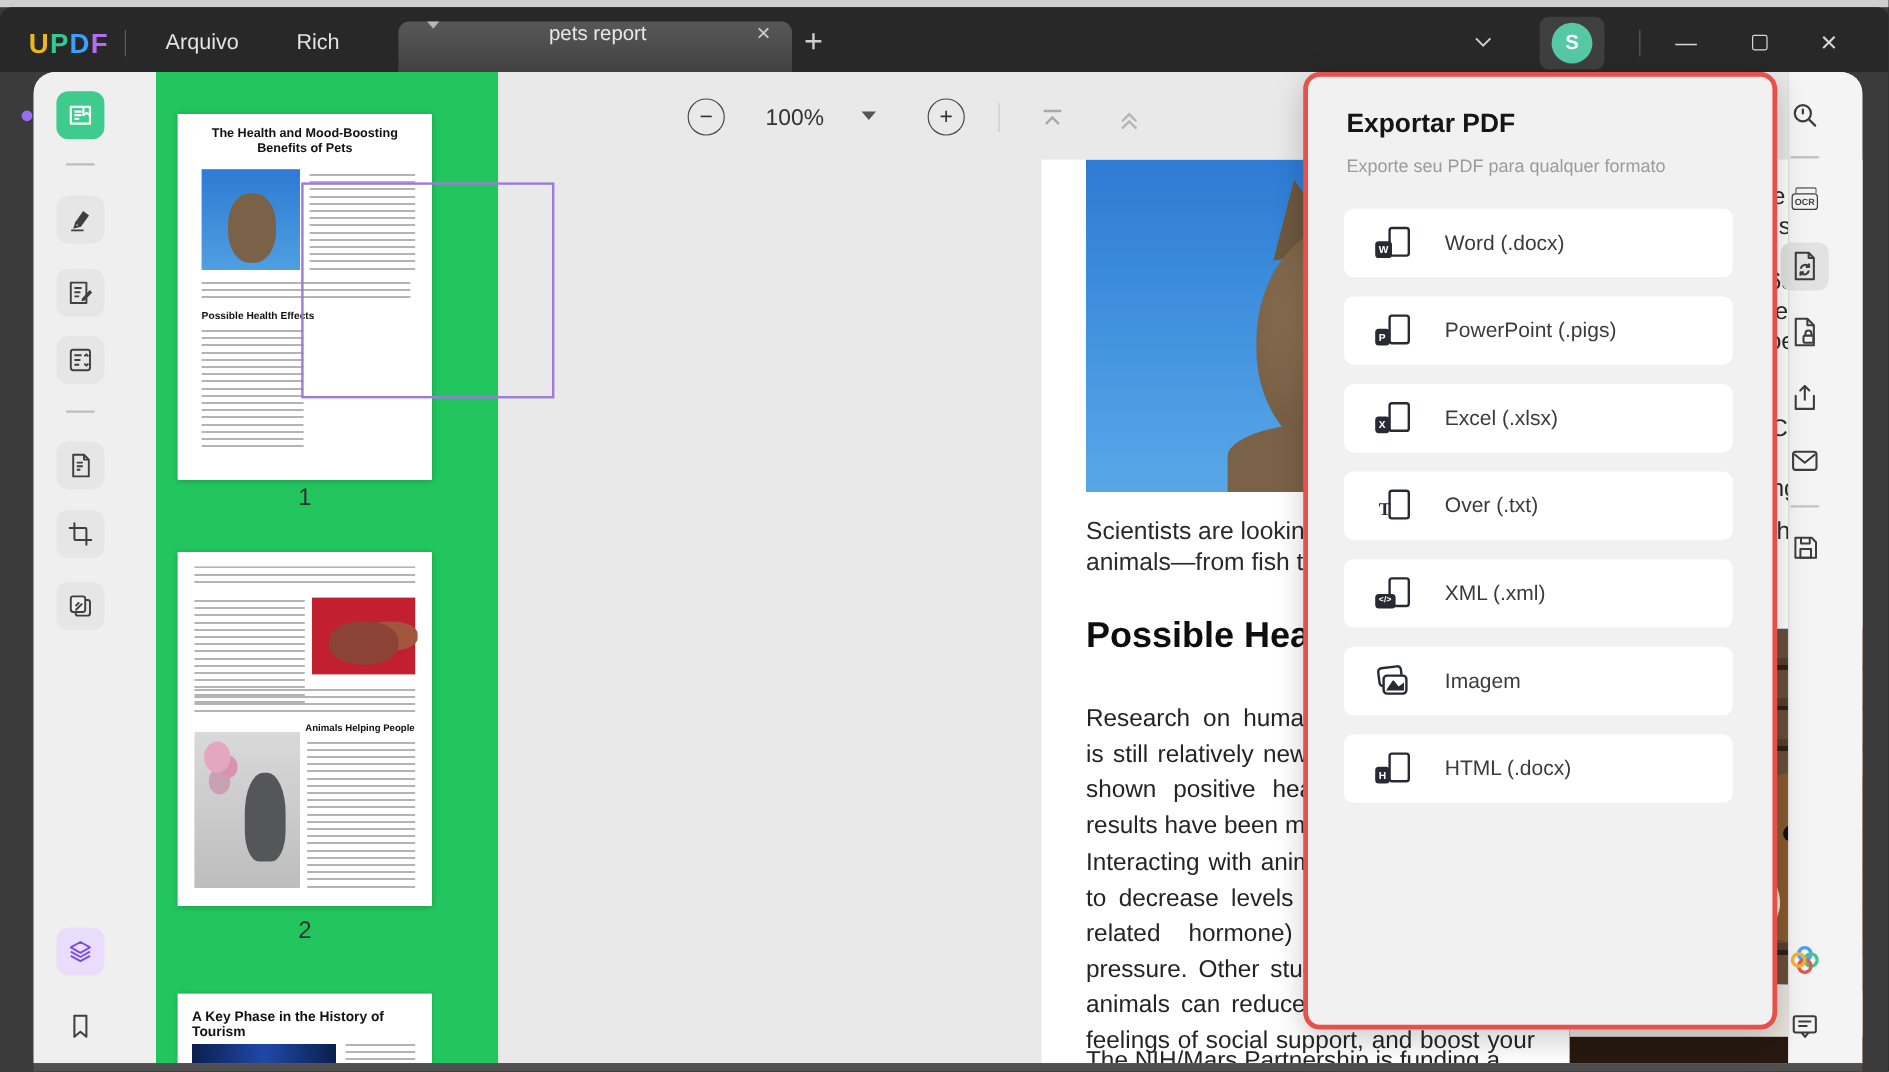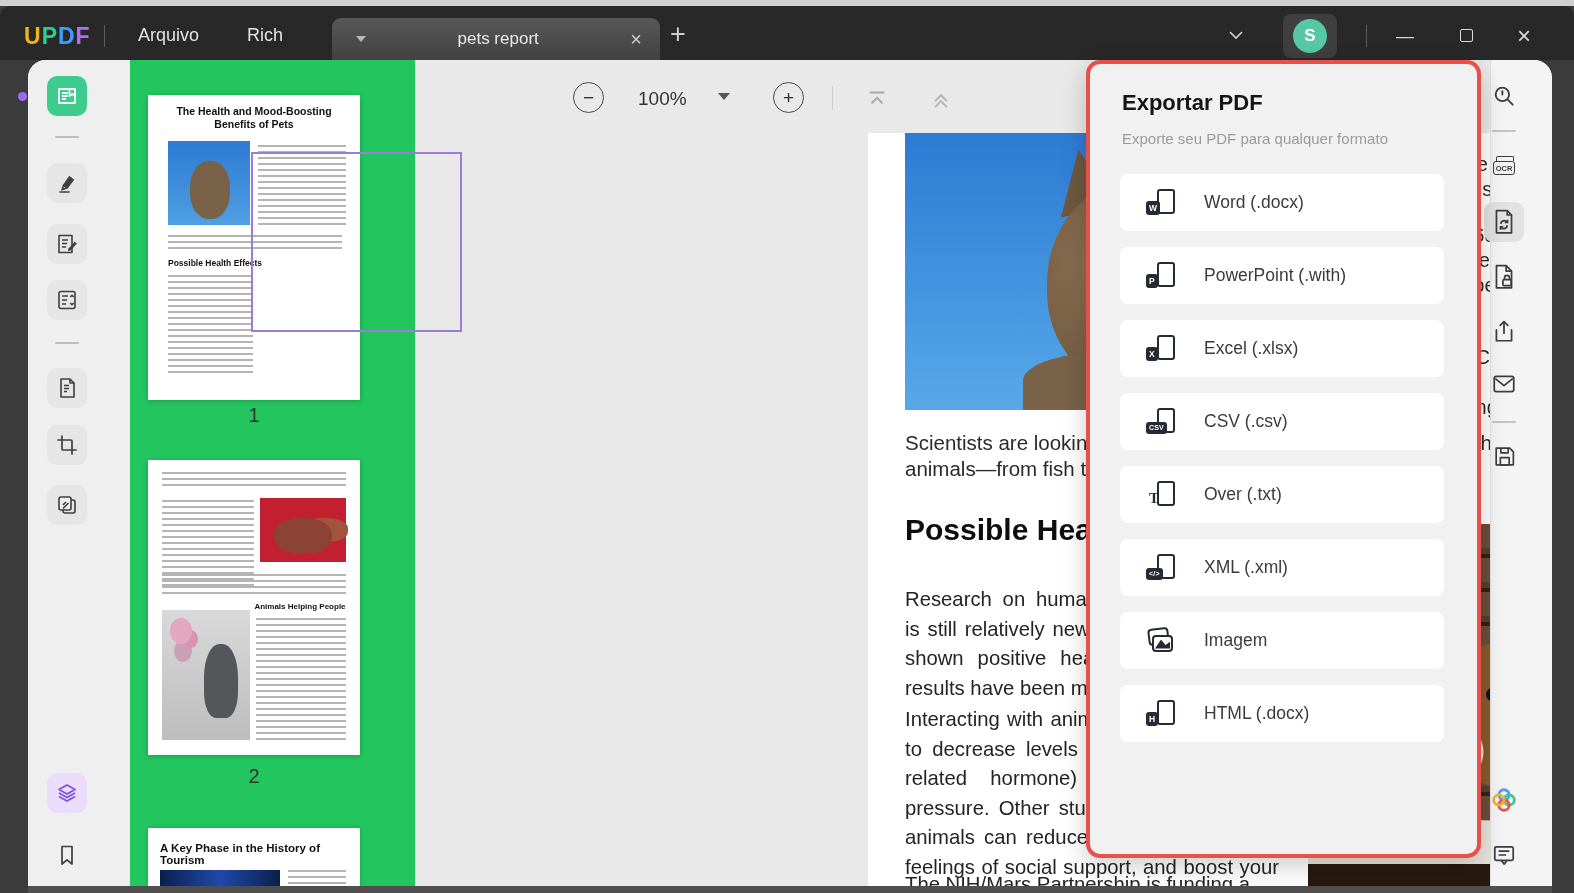--- a/index.html
+++ b/index.html
@@ -9,21 +9,21 @@
   .top-strip{position:absolute;left:0;top:0;width:100%;height:6px;background:#cfcfcf;}
   .titlebar{position:absolute;left:0;top:6px;width:100%;height:54px;background:#282828;border-radius:10px 10px 0 0;}
   .content{position:absolute;left:28px;top:60px;width:1524px;height:826px;background:#efefef;border-radius:18px 18px 0 0;overflow:hidden;}
   .bottom-strip{position:absolute;left:28px;top:886px;width:1524px;height:7px;background:#4f4f4f;z-index:40;}
   .notif-dot{position:absolute;left:18px;top:92px;width:9px;height:9px;border-radius:50%;background:#9a6cf0;z-index:5;}
   
   .logo{position:absolute;left:24px;top:17px;font-size:23px;font-weight:700;letter-spacing:1px;}
   .logo span{display:inline-block;}
   .tb-div{position:absolute;top:19px;width:1px;height:22px;background:#5d5d5d;}
   .menu-item{position:absolute;top:19px;font-size:18px;color:#e3e3e3;cursor:default;}
-  .tab{position:absolute;left:332px;top:12px;width:328px;height:42px;border-radius:9px 9px 0 0;background:linear-gradient(180deg,#585858,#414141);display:flex;align-items:center;}
+  .tab{position:absolute;left:332px;top:12px;width:328px;height:42px;border-radius:9px 9px 0 0;background:linear-gradient(180deg,#585858,#414141);display:flex;align-items:flex-start;}
   .tab-caret{width:0;height:0;border-left:5px solid transparent;border-right:5px solid transparent;border-top:6px solid #b9b9b9;margin-left:24px;}
   .tab-title{flex:1;text-align:center;color:#e8e8e8;font-size:17px;}
   .tab-close{color:#cfcfcf;font-size:20px;margin-right:18px;line-height:1;}
   .new-tab{position:absolute;left:670px;top:15px;color:#cfcfcf;font-size:27px;font-weight:300;line-height:1;}
   .win-chevron{position:absolute;left:1226px;top:21px;}
   .avatar-wrap{position:absolute;left:1283px;top:8px;width:54px;height:44px;background:#3f3f3f;border-radius:8px;display:flex;align-items:center;justify-content:center;}
   .avatar{width:34px;height:34px;border-radius:50%;background:#56c9a4;color:#fff;font-size:17px;font-weight:700;display:flex;align-items:center;justify-content:center;}
   .win-btn{position:absolute;top:20px;color:#d8d8d8;font-size:18px;}
   .max-box{position:absolute;left:1460px;top:23px;width:13px;height:13px;border:1.6px solid #d8d8d8;border-radius:2px;}
   
@@ -394,35 +394,28 @@
             <span class="sheet"></span>
             <span class="badge">W</span>
           </span>
         <span class="lbl">Word (.docx)</span>
       </div>
       <div class="export-item">
         <span class="fi">
             <span class="sheet"></span>
             <span class="badge">P</span>
           </span>
-        <span class="lbl">PowerPoint (.with)</span>
+        <span class="lbl">PowerPoint (.pigs)</span>
       </div>
       <div class="export-item">
         <span class="fi">
             <span class="sheet"></span>
             <span class="badge">X</span>
           </span>
         <span class="lbl">Excel (.xlsx)</span>
-      </div>
-      <div class="export-item">
-        <span class="fi">
-            <span class="sheet"></span>
-            <span class="badge small">CSV</span>
-          </span>
-        <span class="lbl">CSV (.csv)</span>
       </div>
       <div class="export-item">
         <span class="fi">
             <span class="sheet"></span>
             <span class="badge plain">T</span>
           </span>
         <span class="lbl">Over (.txt)</span>
       </div>
       <div class="export-item">
         <span class="fi">

